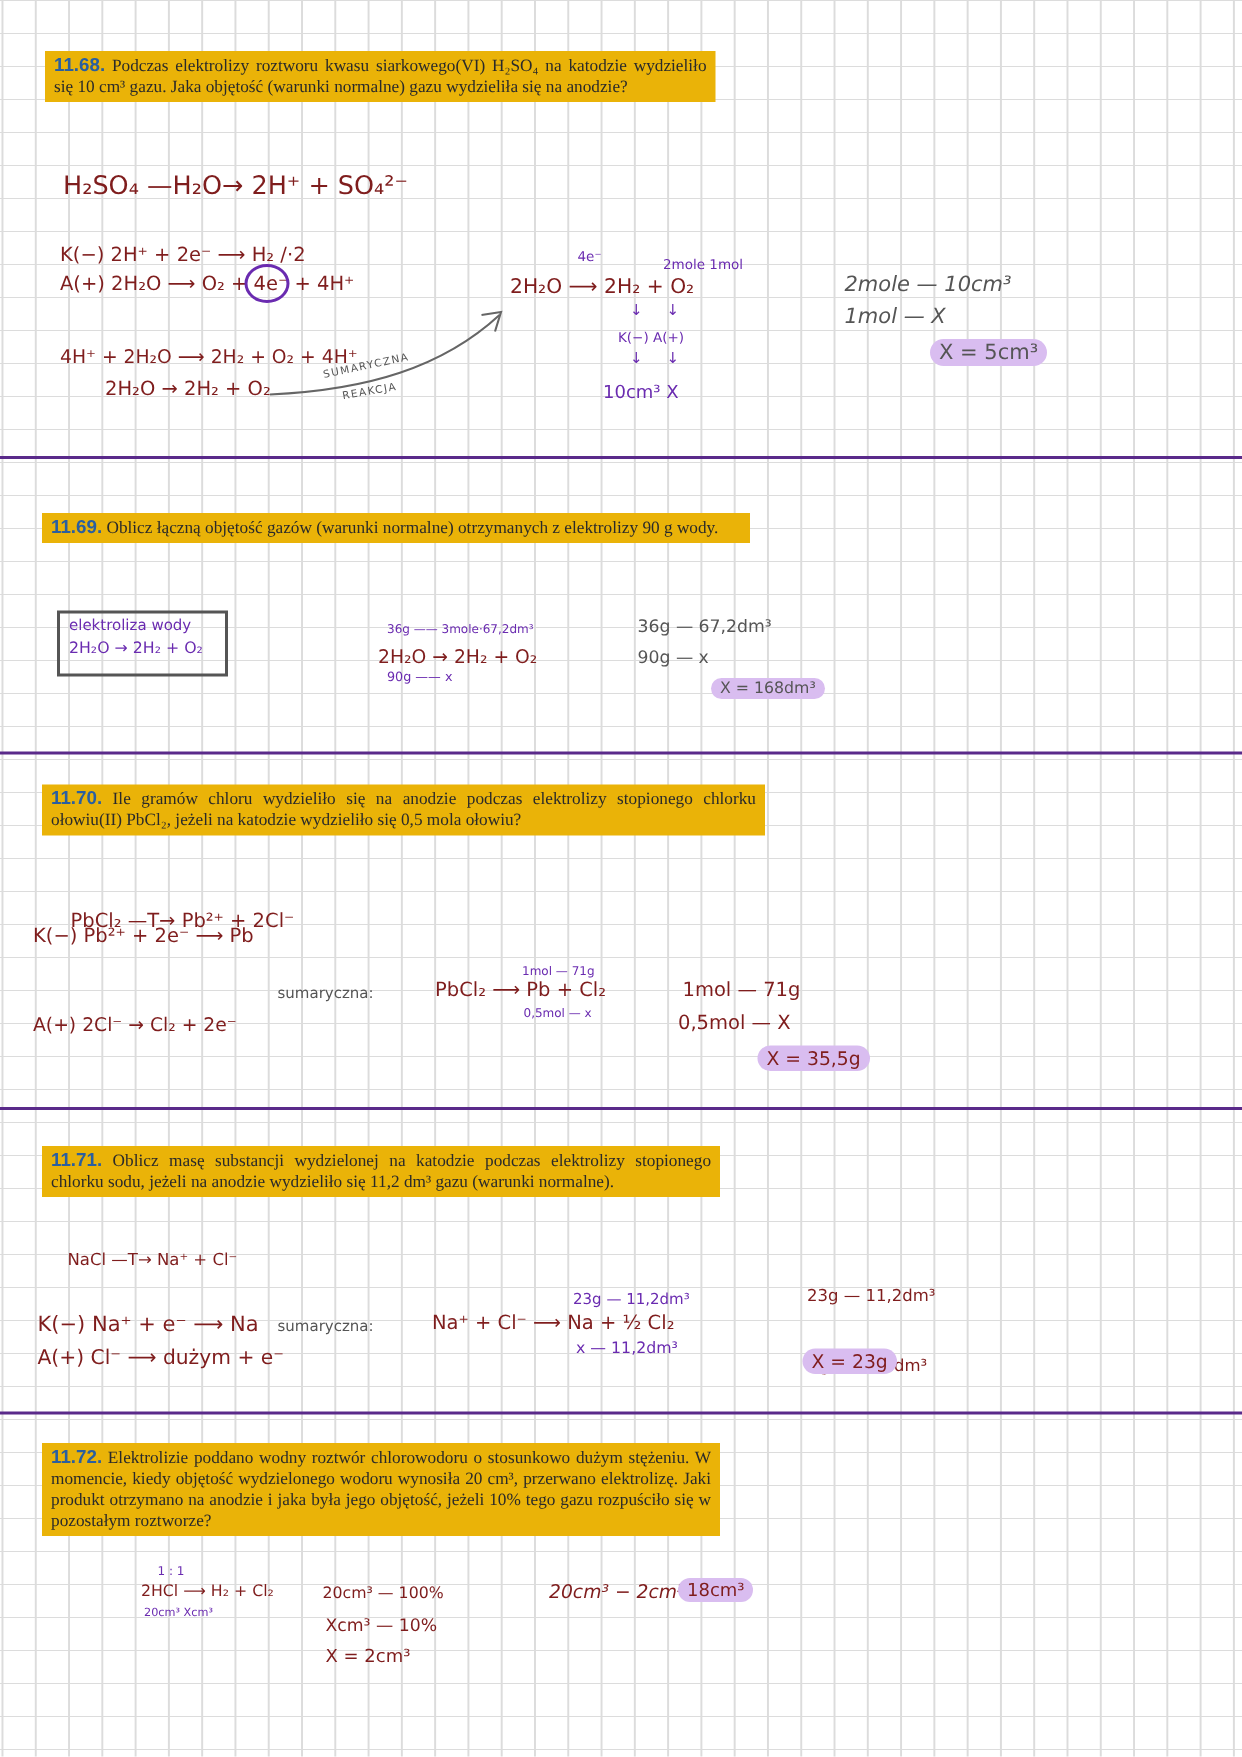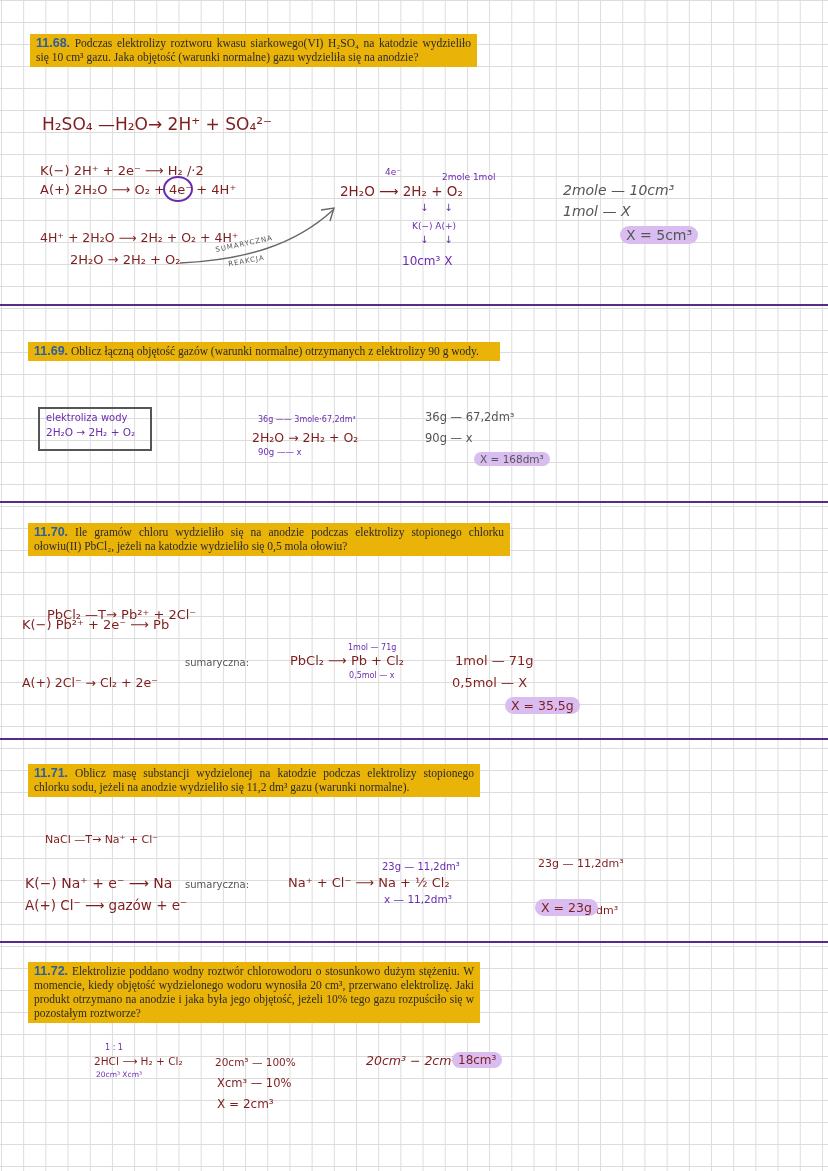--- a/index.html
+++ b/index.html
@@ -102,21 +102,21 @@
 
 <div class="sep" style="top:738px;"></div>
 
 <div class="task" style="left:28px;top:764px;width:440px;">
   <span class="num">11.71.</span>
   <span>Oblicz masę substancji wydzielonej na katodzie podczas elektrolizy stopionego chlorku sodu, jeżeli na anodzie wydzieliło się 11,2 dm³ gazu (warunki normalne).</span>
 </div>
 
 <div class="abs hw" style="left:45px;top:833px;font-size:11px;">NaCl —T→ Na⁺ + Cl⁻</div>
 <div class="abs hw" style="left:25px;top:875px;font-size:14px;">K(−) Na⁺ + e⁻ ⟶ Na</div>
-<div class="abs hw" style="left:25px;top:897px;font-size:13.5px;">A(+) Cl⁻ ⟶ gazów + e⁻</div>
+<div class="abs hw" style="left:25px;top:897px;font-size:13.5px;">A(+) Cl⁻ ⟶ dużym + e⁻</div>
 <div class="abs hwg" style="left:185px;top:879px;font-size:10px;">sumaryczna:</div>
 <div class="abs hwp" style="left:382px;top:861px;font-size:10px;">23g — 11,2dm³</div>
 <div class="abs hw" style="left:288px;top:875px;font-size:13px;">Na⁺ + Cl⁻ ⟶ Na + ½ Cl₂</div>
 <div class="abs hwp" style="left:384px;top:893px;font-size:10.5px;">x — 11,2dm³</div>
 
 <div class="abs hw" style="left:538px;top:857px;font-size:11px;">23g — 11,2dm³</div>
 <div class="abs hw" style="left:540px;top:904px;font-size:11px;">xg — 11,2dm³</div>
 <div class="abs hw hl" style="left:535px;top:899px;font-size:12.5px;">X = 23g</div>
 
 <div class="sep" style="top:941px;"></div>

